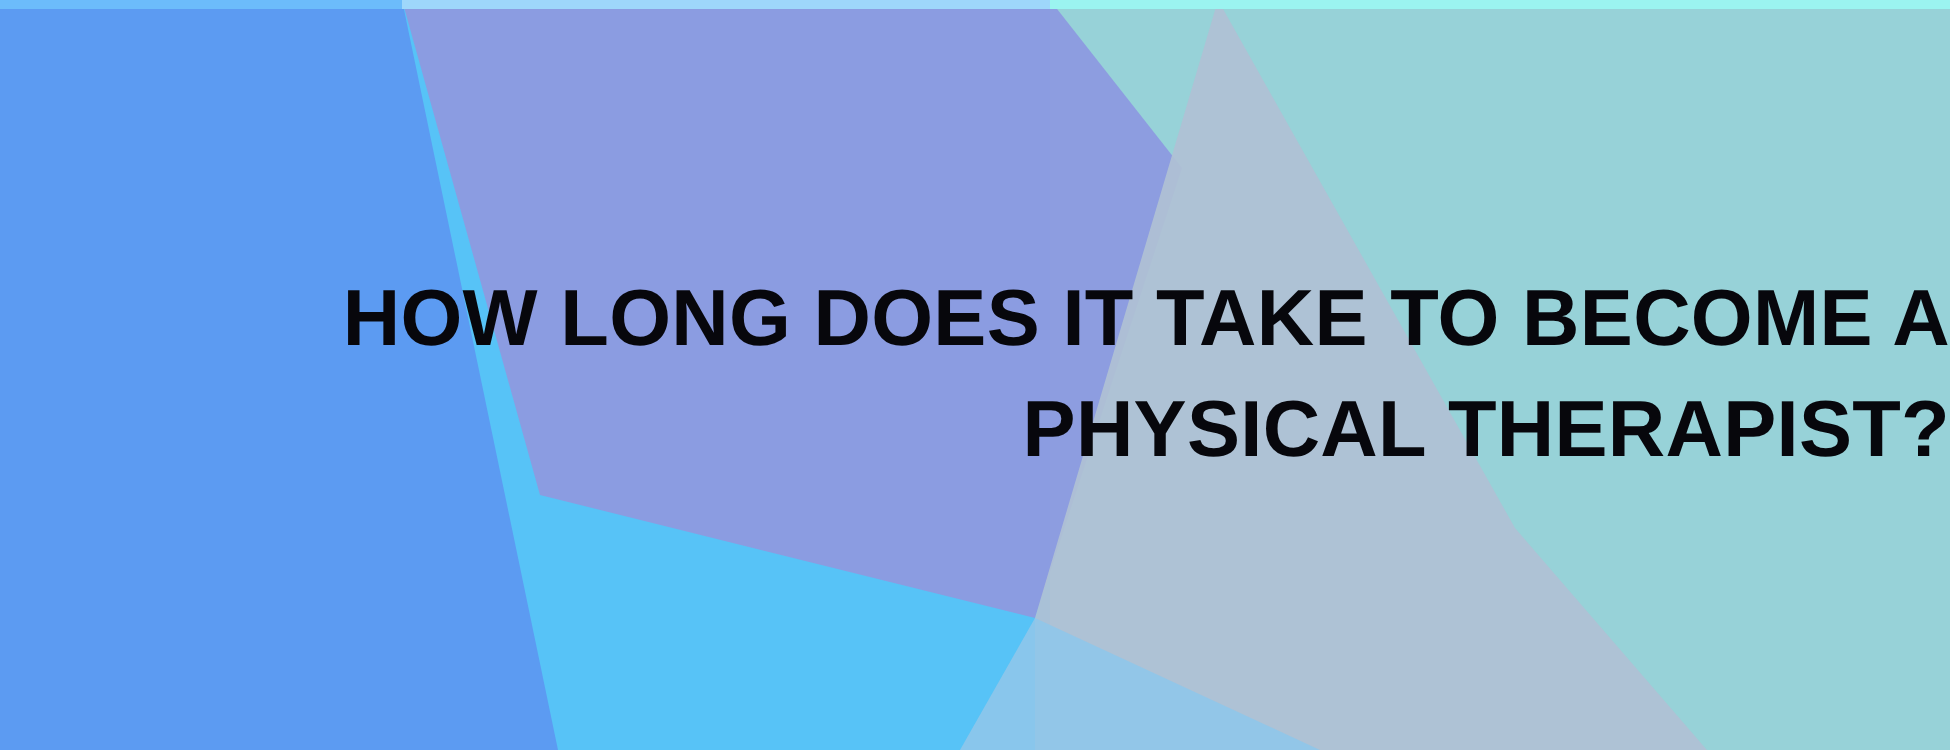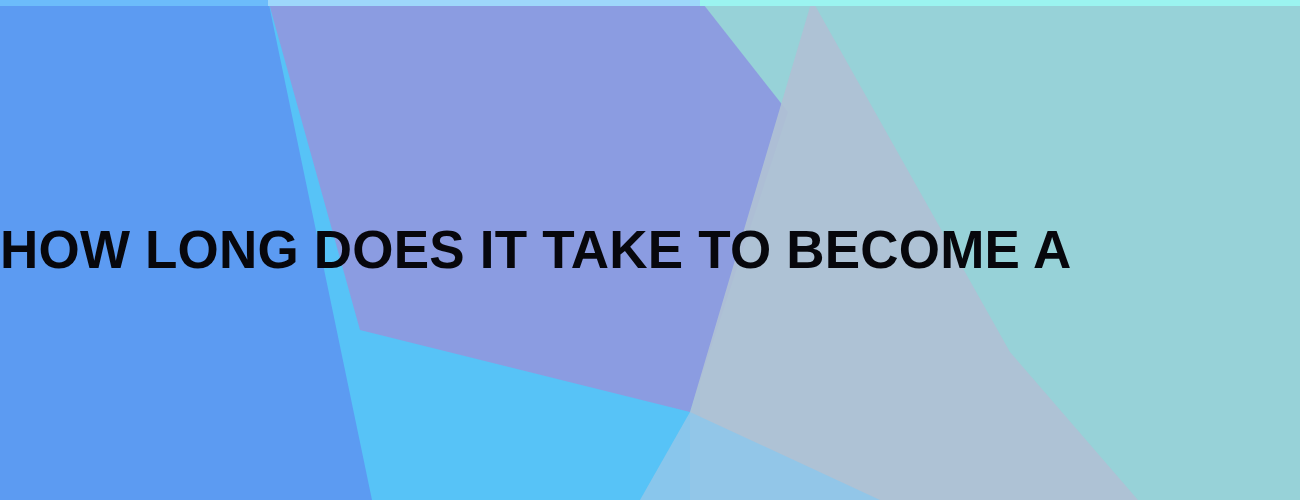--- a/index.html
+++ b/index.html
@@ -25,21 +25,21 @@
     display: block;
   }
   #headline {
     position: absolute;
     left: 0;
     top: 0;
     width: 1300px;
     height: 500px;
     display: flex;
     flex-direction: column;
-    align-items: flex-start;
+    align-items: flex-end;
     justify-content: center;
     text-align: center;
     pointer-events: none;
   }
   .headline-line {
     color: #07070c;
     font-family: "Liberation Sans", sans-serif;
     font-weight: 700;
     font-size: 53px;
     line-height: 74px;
@@ -68,15 +68,16 @@
 
     <polygon points="690,412 880,500 640,500" fill="#8FC6EA" opacity="0.9"></polygon>
 
     <rect x="0" y="0" width="268" height="6" fill="#6CBCFB"></rect>
     <rect x="268" y="0" width="432" height="6" fill="#9ED7FB"></rect>
     <rect x="700" y="0" width="600" height="6" fill="#9BF4F0"></rect>
   </svg>
 
   <div id="headline">
     <div class="headline-line">HOW LONG DOES IT TAKE TO BECOME A</div>
+    <div class="headline-line">PHYSICAL THERAPIST?</div>
   </div>
 
 </div>
 
 </body></html>

